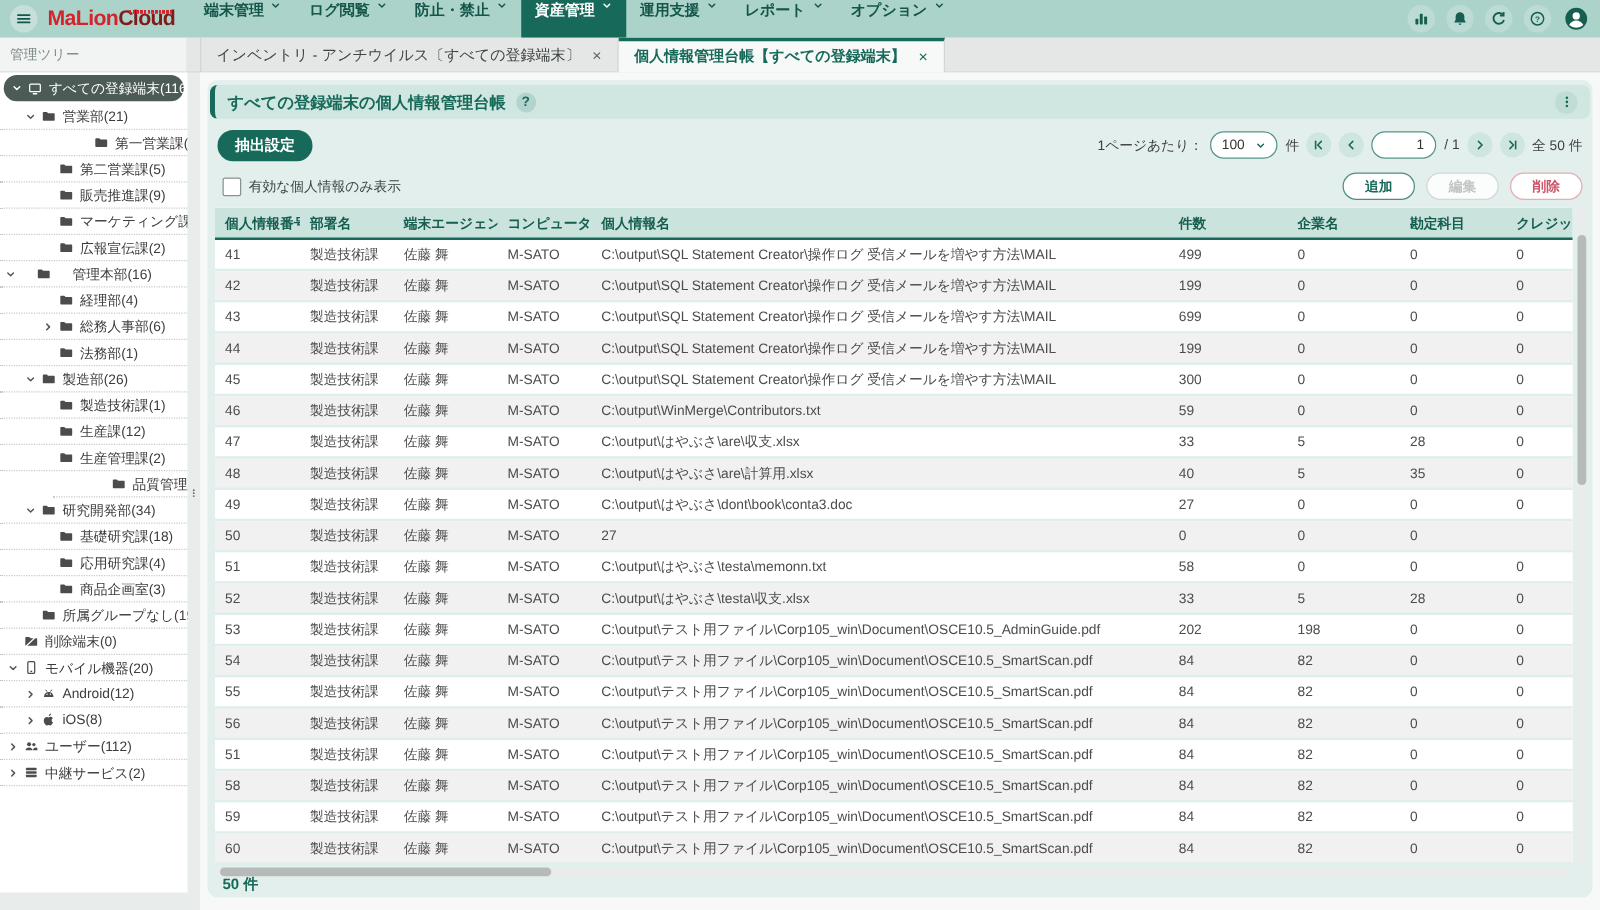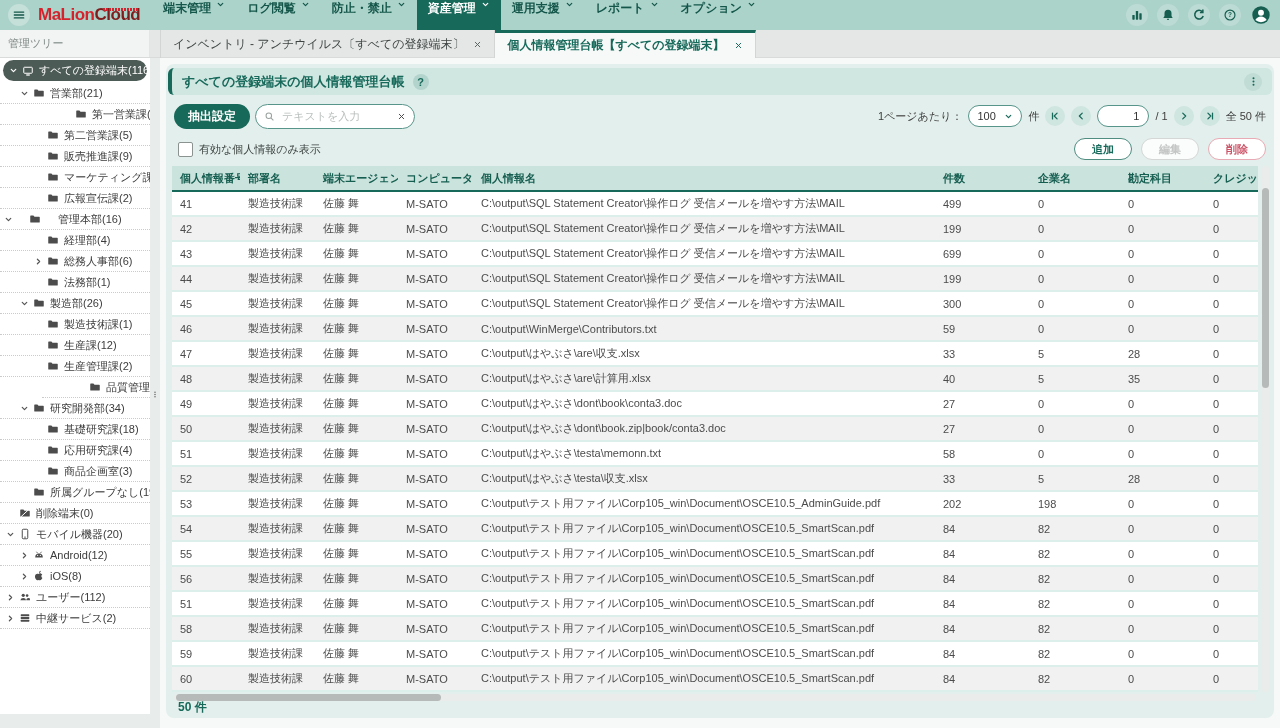--- a/index.html
+++ b/index.html
@@ -555,35 +555,20 @@
           <svg viewBox="0 0 24 24" fill="currentColor">
             <circle cx="12" cy="5" r="2.2"></circle>
             <circle cx="12" cy="12" r="2.2"></circle>
             <circle cx="12" cy="19" r="2.2"></circle>
           </svg>
         </span>
     </div>
 
     <div class="controls">
       <button class="extract-btn">抽出設定</button>
-      <div class="search-box">
-        <span class="s-icon" data-icon="search">
-            <svg viewBox="0 0 24 24" fill="none" stroke="currentColor" stroke-width="2.2">
-              <circle cx="10.5" cy="10.5" r="6"></circle>
-              <line x1="15" y1="15" x2="20.5" y2="20.5"></line>
-            </svg>
-          </span>
-        <input class="s-input" placeholder="テキストを入力" style="">
-        <span class="s-clear" data-icon="close">
-            <svg viewBox="0 0 24 24" fill="none" stroke="currentColor" stroke-width="2.6" stroke-linecap="round">
-              <line x1="6" y1="6" x2="18" y2="18"></line>
-              <line x1="18" y1="6" x2="6" y2="18"></line>
-            </svg>
-          </span>
-      </div>
       <div class="pager">
         <span>1ページあたり：</span>
         <div class="select-pill">
           <span>100</span>
           <span class="sel-chev" data-icon="chevron-down">
               <svg viewBox="0 0 24 24" fill="none" stroke="currentColor" stroke-width="3.2" stroke-linecap="round" stroke-linejoin="round">
                 <polyline points="6,9 12,15 18,9"></polyline>
               </svg>
             </span>
         </div>
@@ -739,21 +724,20 @@
               <div class="t-cell">27</div>
               <div class="t-cell">0</div>
               <div class="t-cell">0</div>
               <div class="t-cell">0</div>
             </div>
             <div class="t-row">
               <div class="t-cell">50</div>
               <div class="t-cell">製造技術課</div>
               <div class="t-cell">佐藤 舞</div>
               <div class="t-cell">M-SATO</div>
-              <div class="t-cell">C:\output\はやぶさ\dont\book.zip|book/conta3.doc</div>
               <div class="t-cell">27</div>
               <div class="t-cell">0</div>
               <div class="t-cell">0</div>
               <div class="t-cell">0</div>
             </div>
             <div class="t-row">
               <div class="t-cell">51</div>
               <div class="t-cell">製造技術課</div>
               <div class="t-cell">佐藤 舞</div>
               <div class="t-cell">M-SATO</div>

